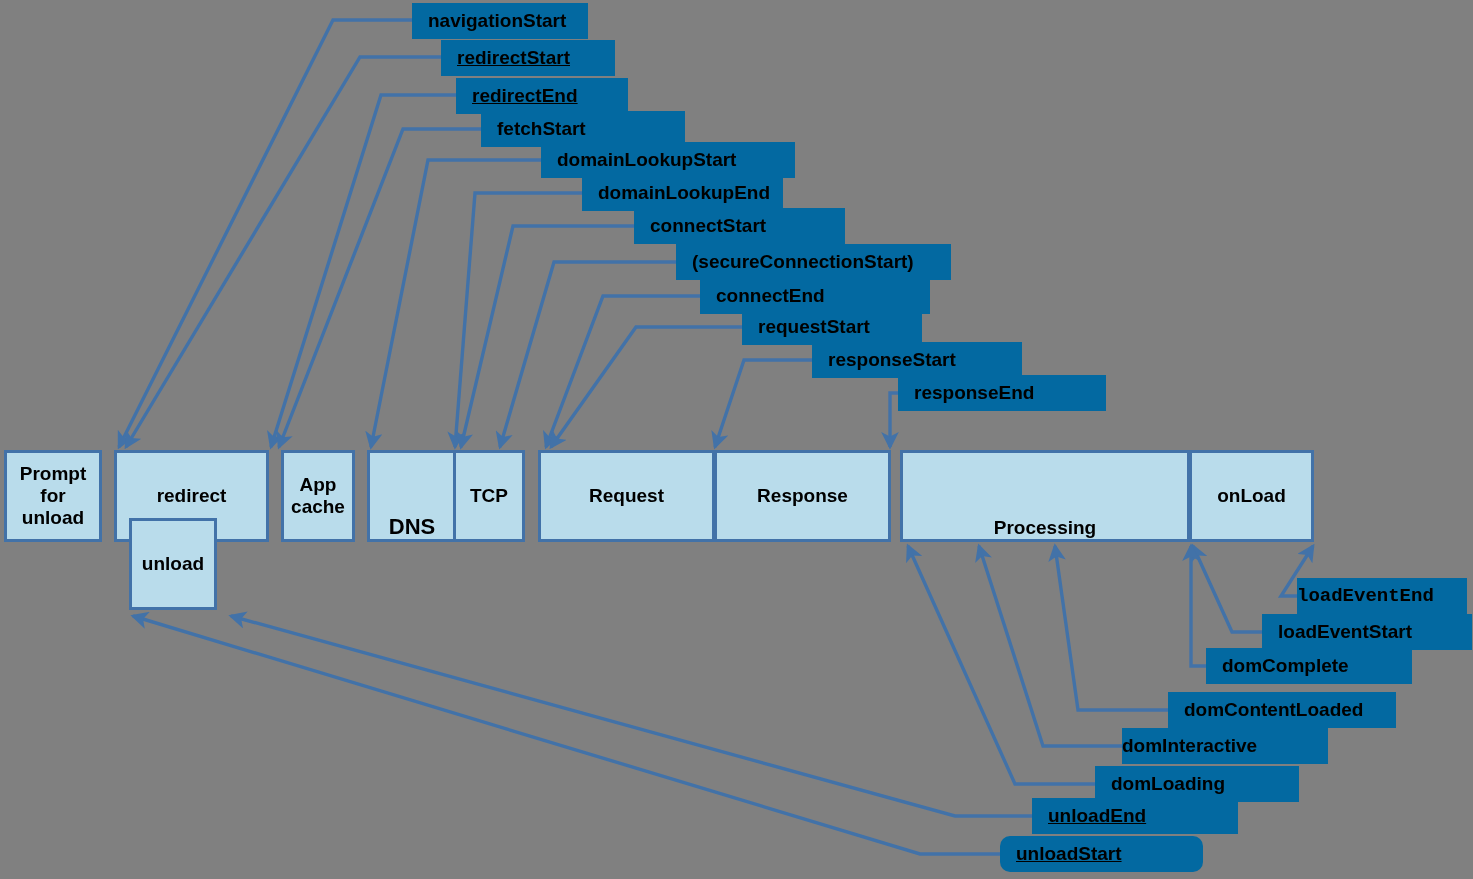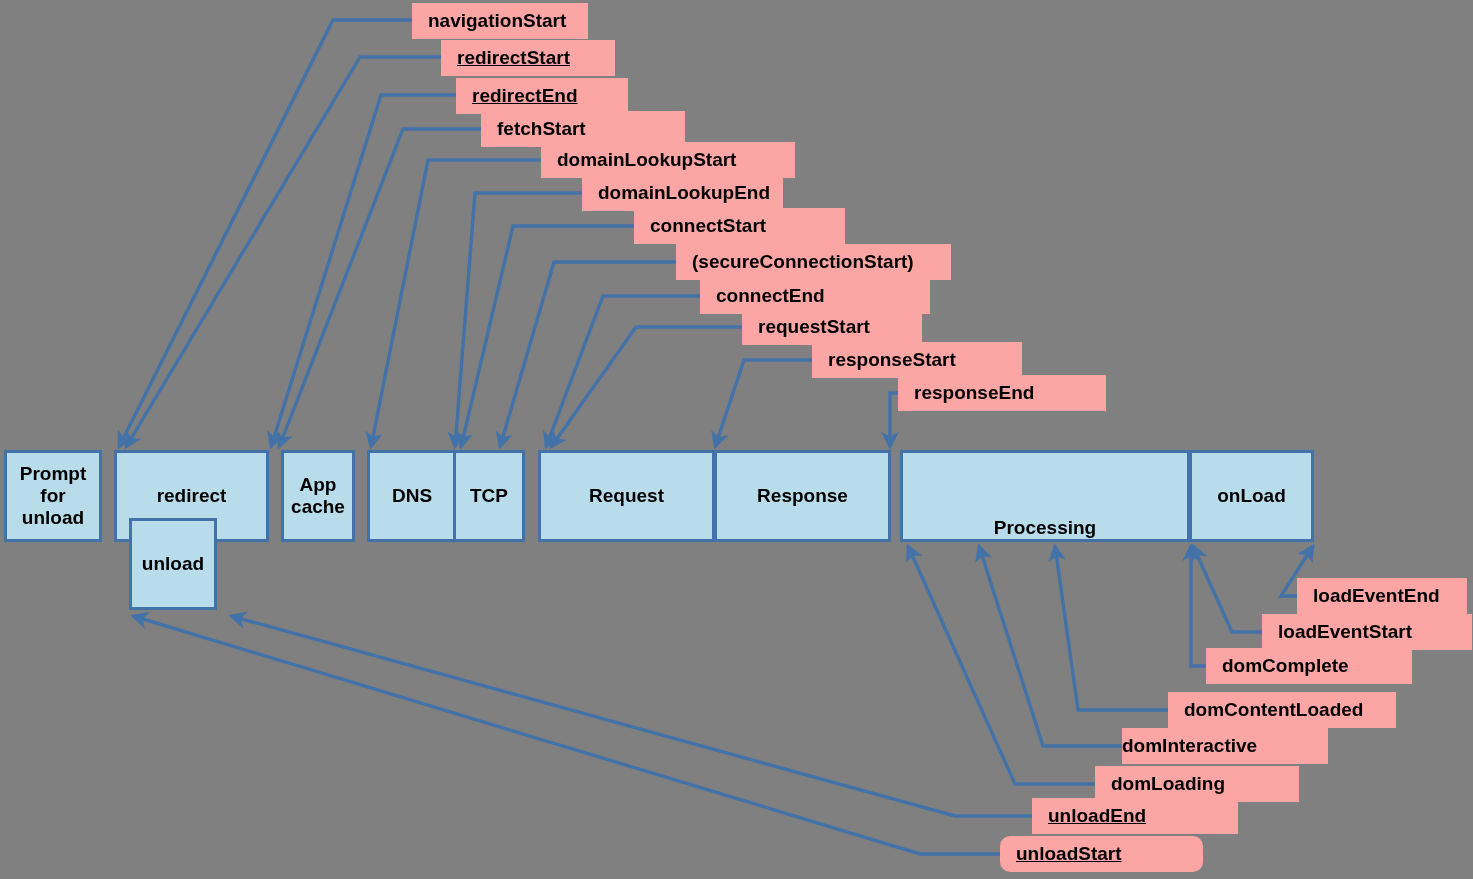--- a/index.html
+++ b/index.html
@@ -23,21 +23,21 @@
     text-align:center;
     font-weight:bold;
     color:#000;
     line-height:1.15;
   }
   .phase span{pointer-events:none;display:block;}
 
   
   .chip{
     position:absolute;
-    background:#fca5a5;
+    background:#0369a1;
     color:#000000;
     font-weight:bold;
     font-size:19px;
     display:flex;align-items:center;
     box-sizing:border-box;
     white-space:nowrap;
   }
   .chip span{display:inline-block;}
   .chip.ul span{text-decoration:underline;}
 </style>
@@ -82,21 +82,21 @@
       </div>
       <div class="phase" style="left: 114px; top: 450px; width: 155px; height: 92px; font-size: 19px;">
         <span>redirect</span>
       </div>
       <div class="phase" style="left: 129px; top: 518px; width: 88px; height: 92px; font-size: 19px;">
         <span>unload</span>
       </div>
       <div class="phase" style="left: 281px; top: 450px; width: 74px; height: 92px; font-size: 19px;">
         <span>App<br>cache</span>
       </div>
-      <div class="phase" style="left: 367px; top: 450px; width: 90px; height: 92px; font-size: 19px;">
+      <div class="phase" style="left: 367px; top: 450px; width: 90px; height: 92px; font-size: 22px; align-items: flex-end;">
         <span>DNS</span>
       </div>
       <div class="phase" style="left: 453px; top: 450px; width: 72px; height: 92px; font-size: 19px;">
         <span>TCP</span>
       </div>
       <div class="phase" style="left: 538px; top: 450px; width: 177px; height: 92px; font-size: 19px;">
         <span>Request</span>
       </div>
       <div class="phase" style="left: 714px; top: 450px; width: 177px; height: 92px; font-size: 19px;">
         <span>Response</span>
@@ -141,21 +141,21 @@
         <span>requestStart</span>
       </div>
       <div class="chip" style="left: 812px; top: 342px; width: 210px; height: 36px; padding-left: 16px;">
         <span>responseStart</span>
       </div>
       <div class="chip" style="left: 898px; top: 375px; width: 208px; height: 36px; padding-left: 16px;">
         <span>responseEnd</span>
       </div>
     </div>
   <div id="bottom-label-layer">
-      <div class="chip" style="left: 1297px; top: 578px; width: 170px; height: 36px; padding-left: 16px;">
+      <div class="chip" style="left: 1297px; top: 578px; width: 170px; height: 36px;  font-family: Liberation Mono, monospace;">
         <span>loadEventEnd</span>
       </div>
       <div class="chip" style="left: 1262px; top: 614px; width: 210px; height: 36px; padding-left: 16px;">
         <span>loadEventStart</span>
       </div>
       <div class="chip" style="left: 1206px; top: 648px; width: 206px; height: 36px; padding-left: 16px;">
         <span>domComplete</span>
       </div>
       <div class="chip" style="left: 1168px; top: 692px; width: 228px; height: 36px; padding-left: 16px;">
         <span>domContentLoaded</span>

